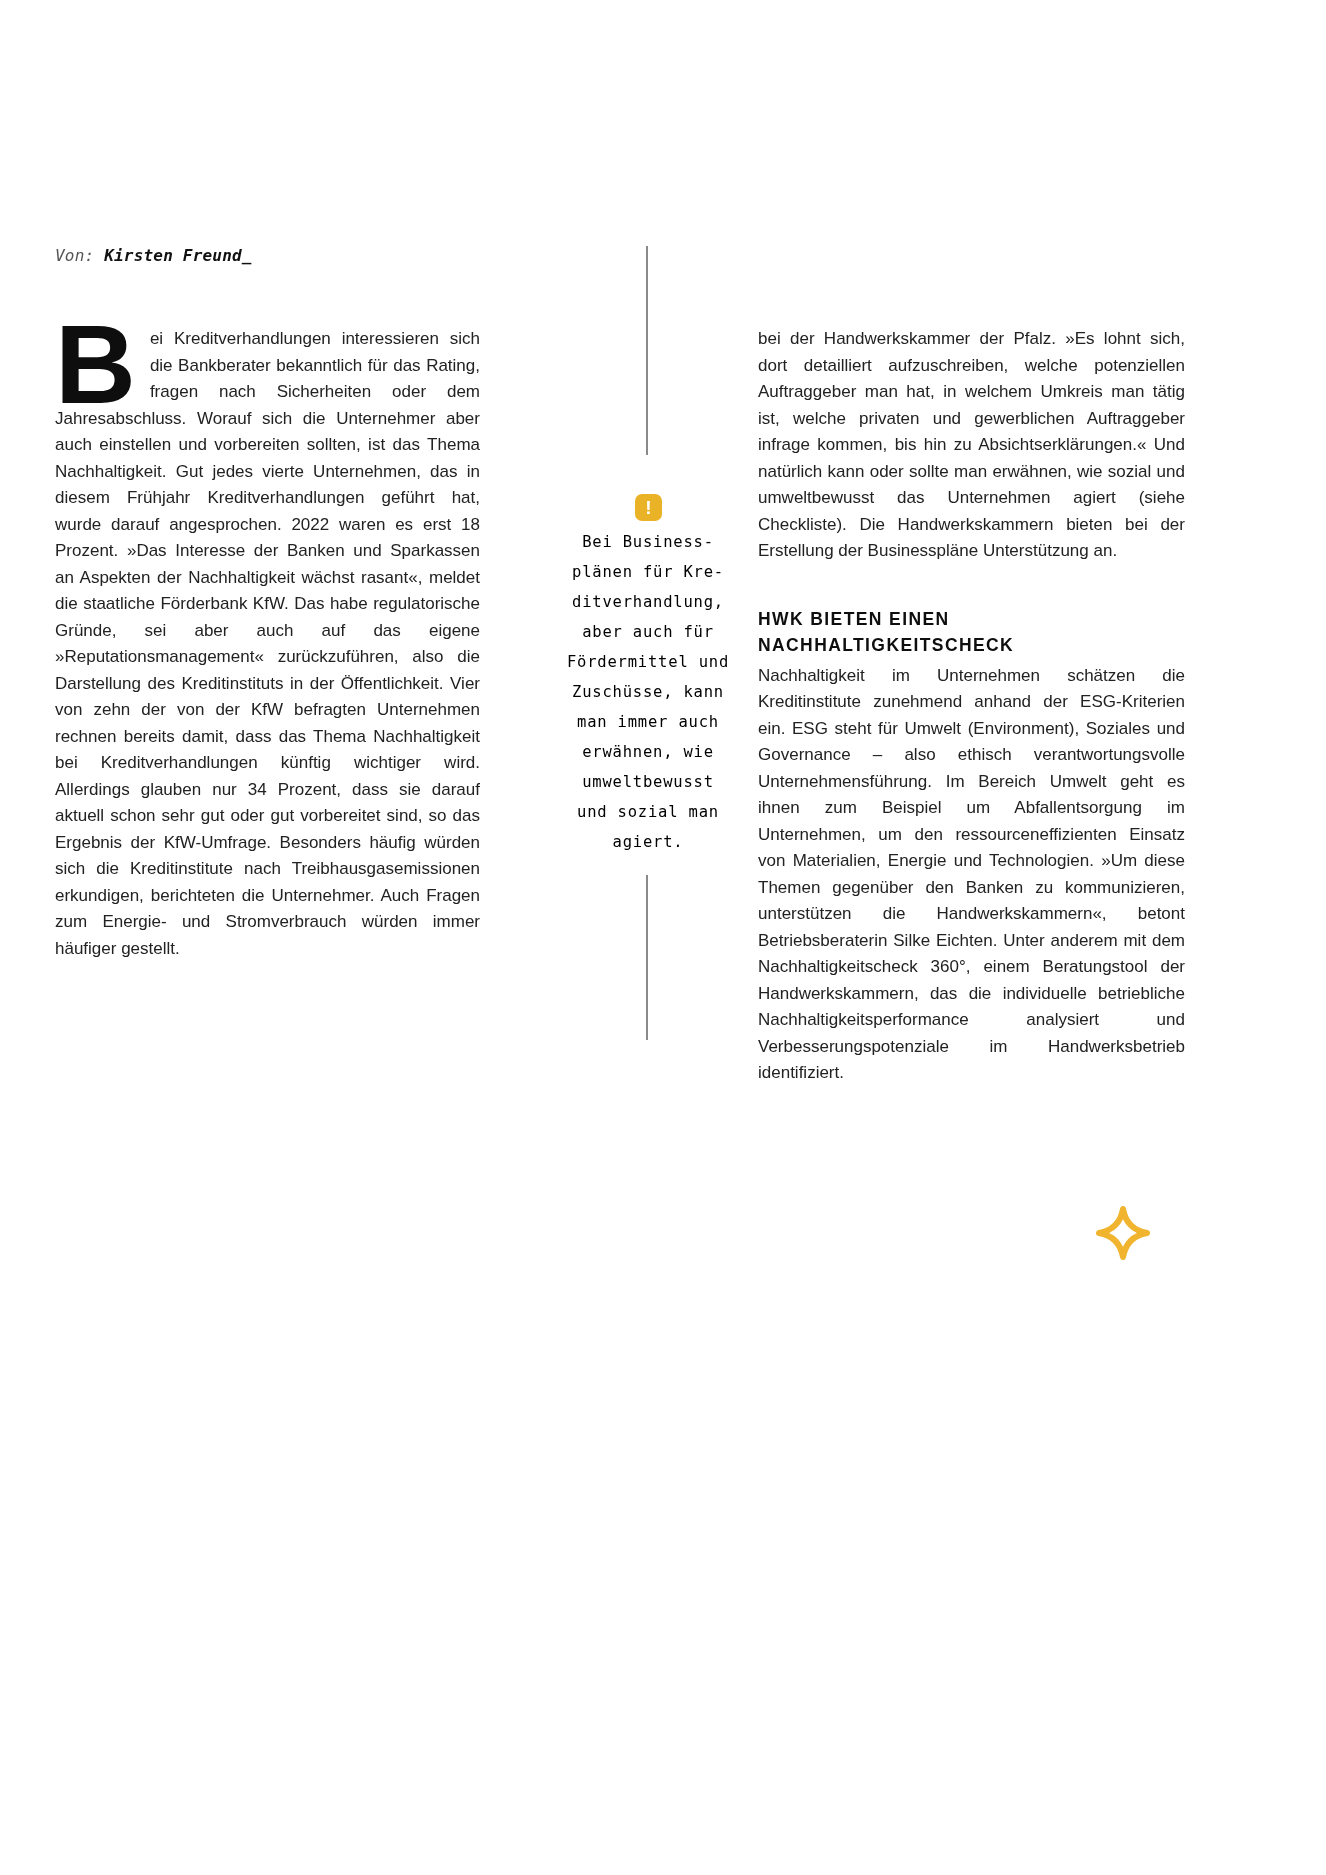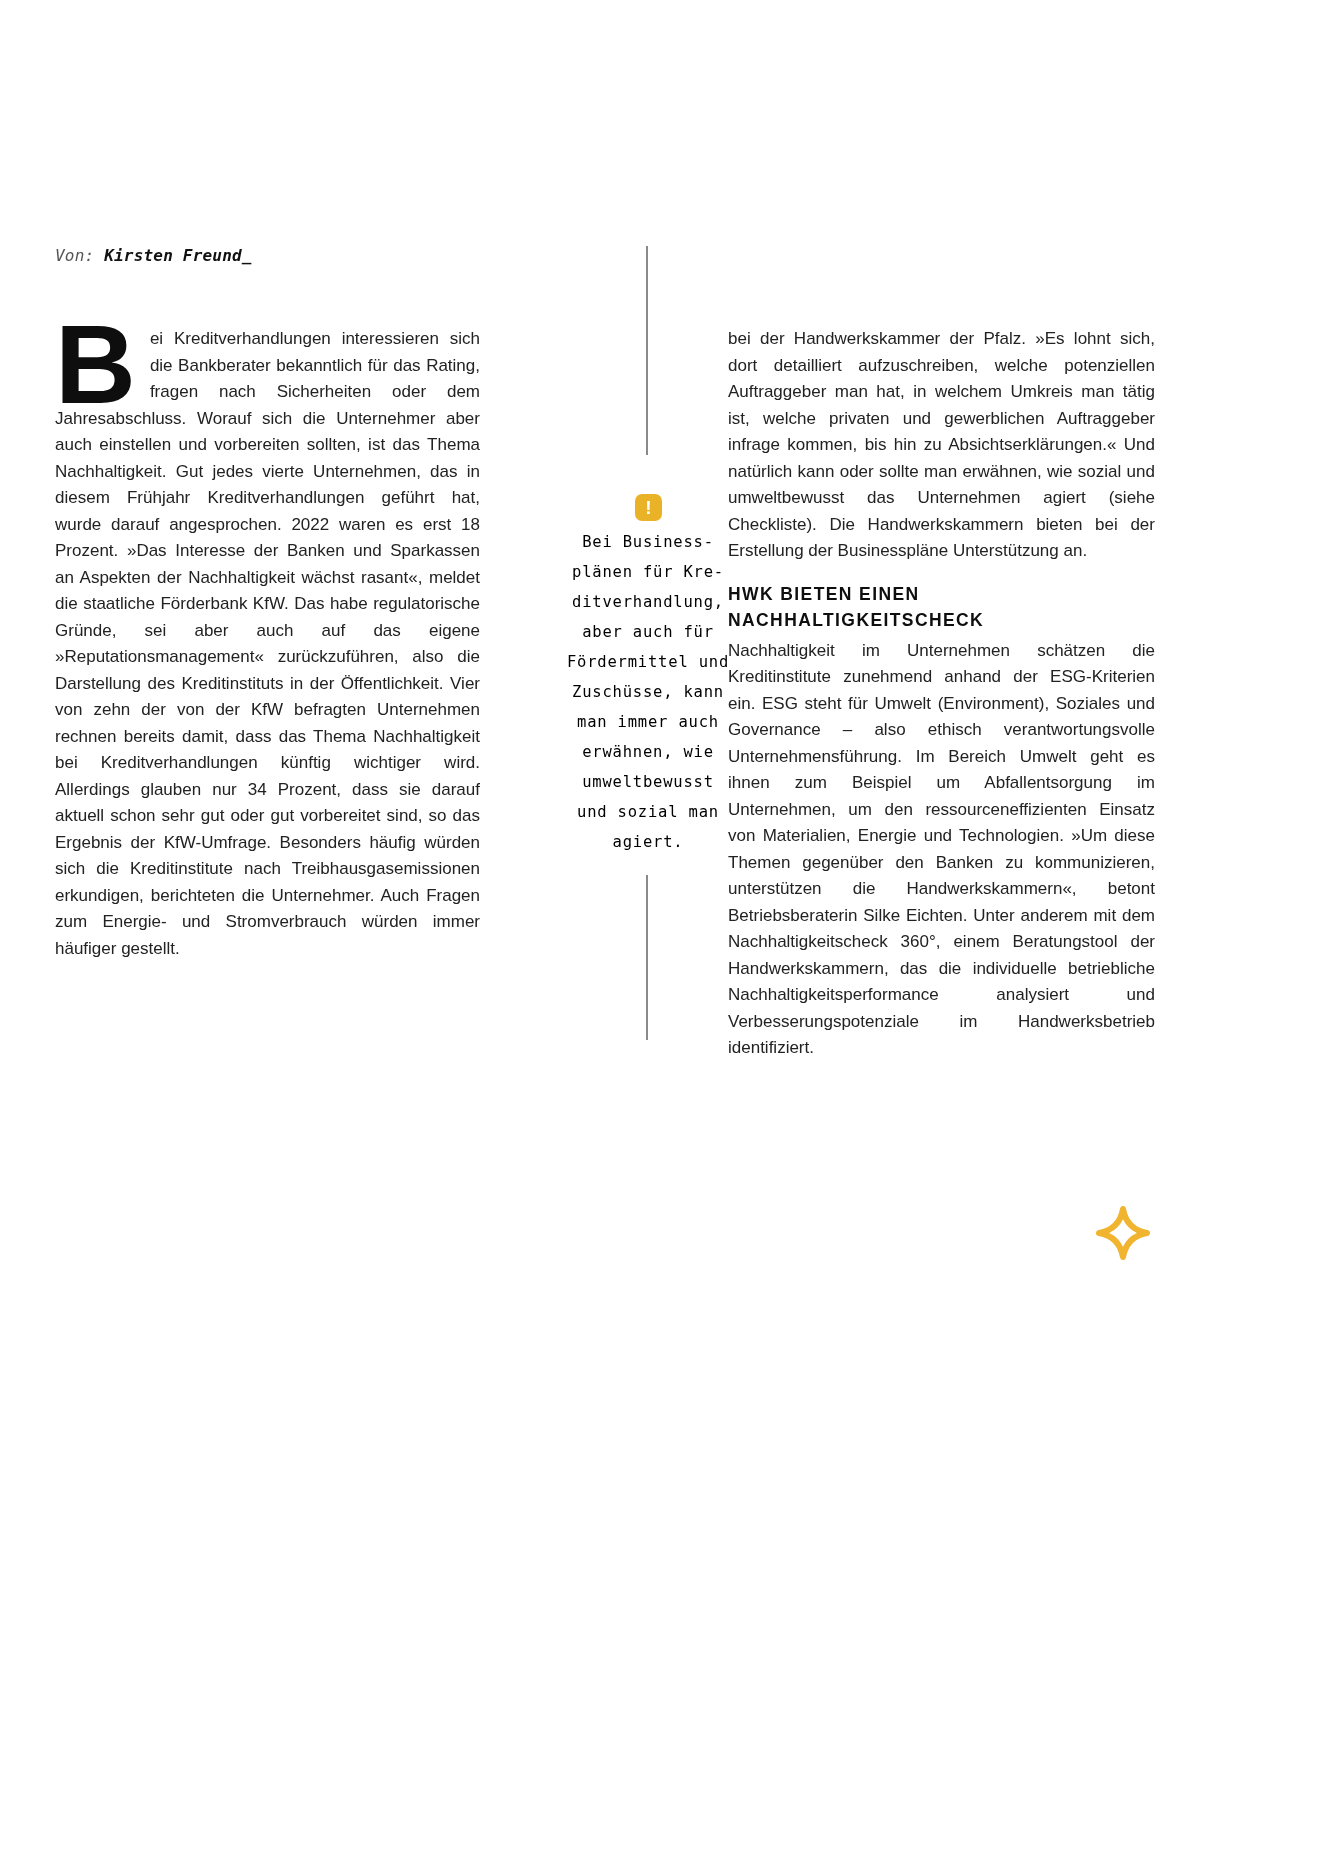--- a/index.html
+++ b/index.html
@@ -20,33 +20,33 @@
   .byline .prefix{color:#555;font-weight:400;}
   .byline .name{color:#111;font-weight:700;}
   
   .col{
     position:absolute;top:326px;
     font-size:17px;line-height:26.5px;
     text-align:justify;color:#222;
     hyphens:auto;
   }
   .col-left{left:55px;width:425px;}
-  .col-right{left:728px;width:427px;}
+  .col-right{left:758px;width:427px;}
   .col p{margin:0;}
   .col p + p{margin-top:26px;}
   .dropcap{
     float:left;
     font-size:112px;line-height:.66;
     padding:2px 14px 0 0;
     font-weight:900;color:#0e0e0e;
     font-family:"Liberation Sans",sans-serif;
   }
   .subhead-hwk{
     display:block;
-    margin-top:16px;margin-bottom:4px;
+    margin-top:41px;margin-bottom:4px;
     font-size:17.5px;font-weight:700;letter-spacing:1.4px;
     color:#0e0e0e;text-align:left;
   }
   
   .vline{position:absolute;width:2px;background:#8a8a8a;}
   .vline-top{left:646px;top:246px;height:209px;}
   .vline-bottom{left:646px;top:875px;height:165px;}
   .callout-icon{
     position:absolute;left:635px;top:494px;
     width:27px;height:27px;border-radius:7px;

